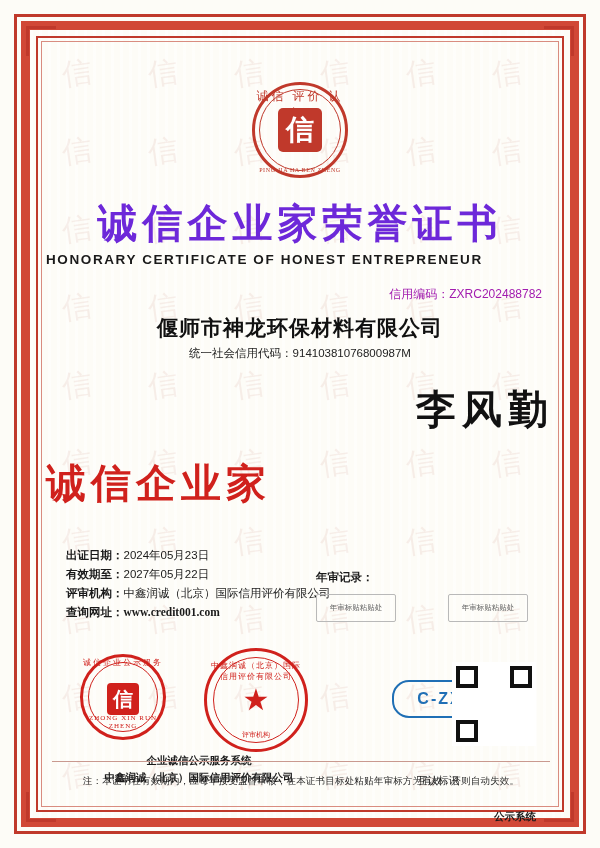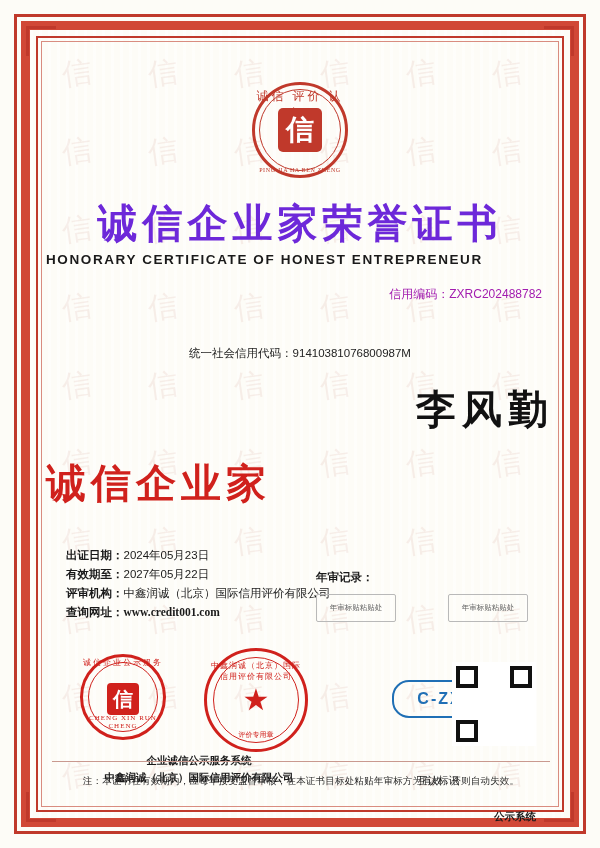--- a/index.html
+++ b/index.html
@@ -553,20 +553,21 @@
       <div class="seal-bottom-text">PING JIA HA BEN ZHENG</div>
     </div>
 
     <div class="title-zh">诚信企业家荣誉证书</div>
     <div class="title-en">HONORARY CERTIFICATE OF HONEST ENTREPRENEUR</div>
 
     <div class="credit-no">
       <span>信用编码：</span><span>ZXRC202488782</span>
     </div>
 
+    <div class="company">偃师市神龙环保材料有限公司</div>
     <div class="usci">
       <span>统一社会信用代码：</span><span>91410381076800987M</span>
     </div>
 
     <div class="person">李风勤</div>
     <div class="award">诚信企业家</div>
 
     <div class="info">
       <div class="info-row">
         <span class="info-label">出证日期：</span><span>2024年05月23日</span>
@@ -587,28 +588,28 @@
       <div class="annual-box">年审标贴粘贴处</div>
       <div class="annual-box">年审标贴粘贴处</div>
     </div>
 
     <div class="bottom-row">
 
       <div class="stamp stamp-a">
         <div class="inner-ring"></div>
         <div class="arc-top">诚信企业公示服务</div>
         <div class="core">信</div>
-        <div class="arc-bottom">CHENG XIN RUN CHENG</div>
+        <div class="arc-bottom">ZHONG XIN RUN ZHENG</div>
       </div>
 
       <div class="stamp stamp-b">
         <div class="inner-ring"></div>
         <div class="arc-top">中鑫润诚（北京）国际信用评价有限公司</div>
         <div class="star">★</div>
-        <div class="arc-bottom">评价专用章</div>
+        <div class="arc-bottom">评审机构</div>
       </div>
 
       <div class="logo-mark">C-ZX</div>
 
       <div class="qr">
         <div class="qr-eye3"></div>
       </div>
     </div>
 
     <div class="caption-row">

